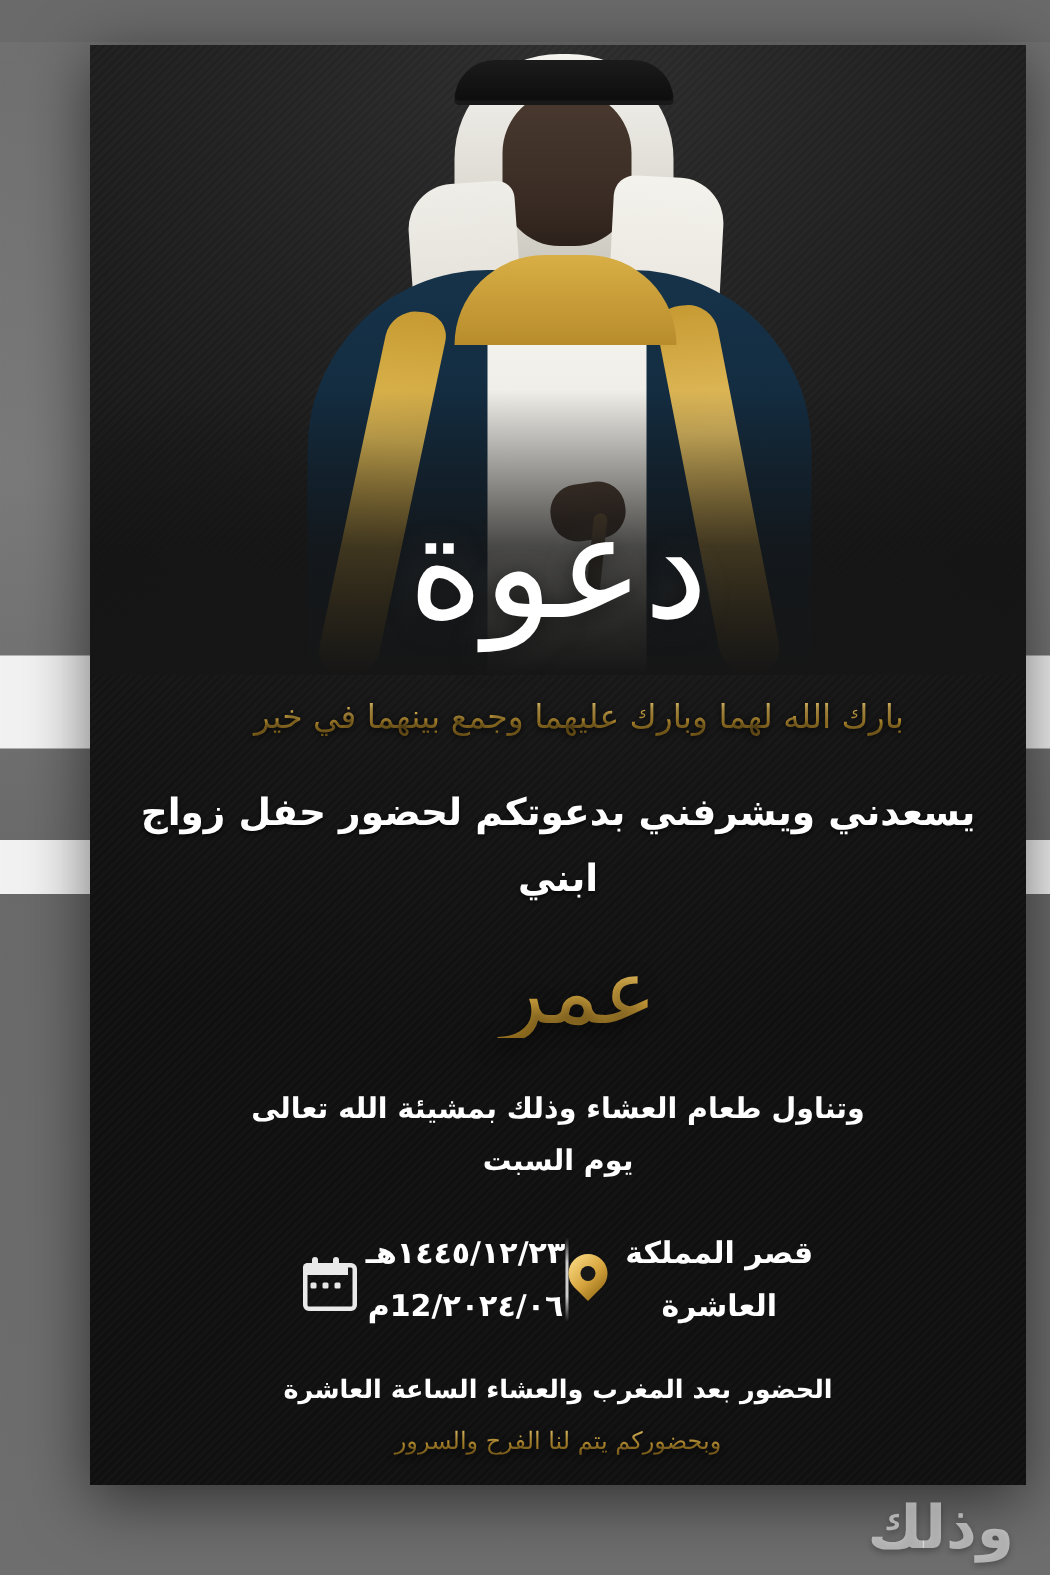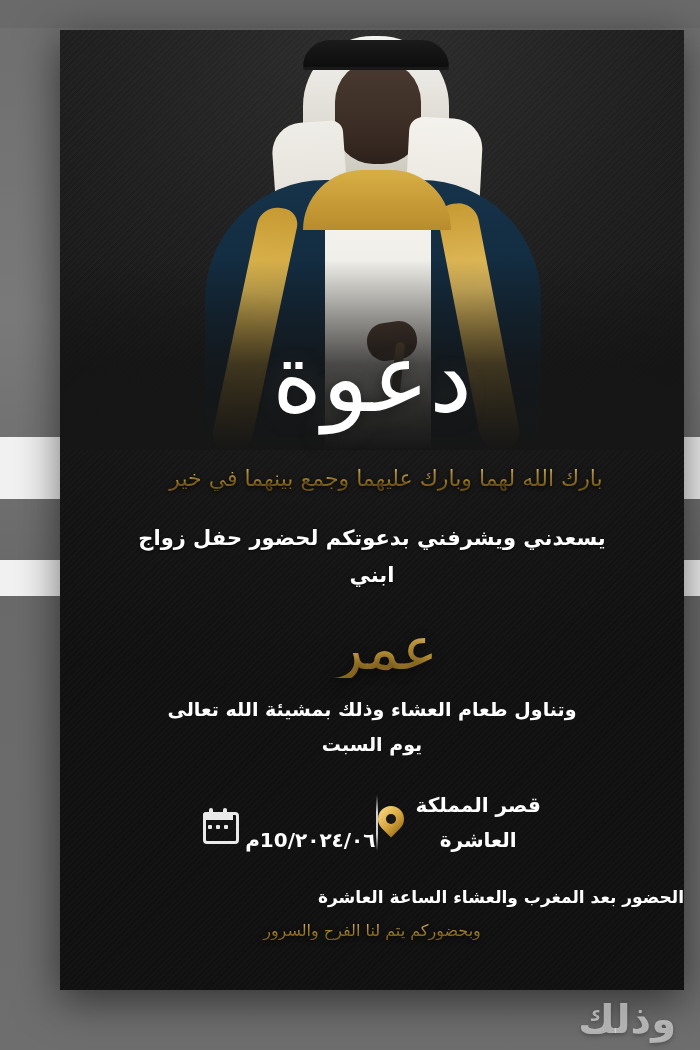--- a/index.html
+++ b/index.html
@@ -165,41 +165,41 @@
   
   .content {
     position: absolute;
     left: 0; right: 0;
     top: 490px;
     z-index: 12;
     text-align: center;
     color: #ffffff;
   }
   .invite-line {
-    font-size: 21px;
+    font-size: 25px;
     font-weight: bold;
     line-height: 1.75;
     color: #ffffff;
     letter-spacing: 0.3px;
     text-shadow: 0 1px 3px rgba(0,0,0,0.7);
     text-align: center;
   }
   .groom-name {
     margin-top: 24px;
     font-size: 60px;
     line-height: 1;
     background: linear-gradient(180deg,#f3d481 0%, #d7a943 45%, #a87e22 100%);
     -webkit-background-clip: text;
     background-clip: text;
     -webkit-text-fill-color: transparent;
     text-shadow: 0 3px 12px rgba(0,0,0,0.55);
     padding-left: 28px;
   }
   .dinner-line {
-    margin-top: 14px;
+    margin-top: 30px;
     font-size: 19px;
     font-weight: bold;
     line-height: 1.85;
     color: #ffffff;
   }
 
   
   .details {
     margin-top: 26px;
     display: flex;
@@ -271,21 +271,20 @@
     background: #171717;
   }
 
   
   .time-note {
     margin-top: 26px;
     font-size: 17px;
     font-weight: bold;
     color: #ffffff;
     line-height: 1.6;
-    text-align: right;
   }
 
   
   .gold-phrase {
     margin-top: 10px;
     font-size: 16px;
     background: linear-gradient(180deg,#f0cd74 0%, #c79a33 60%, #8d6a1d 100%);
     -webkit-background-clip: text;
     background-clip: text;
     -webkit-text-fill-color: transparent;
@@ -354,22 +353,22 @@
         <span class="icon-cal">
           <span class="body"></span>
           <span class="top"></span>
           <span class="peg-l"></span>
           <span class="peg-r"></span>
           <span class="dot d1"></span>
           <span class="dot d2"></span>
           <span class="dot d3"></span>
         </span>
         <span class="detail-text">
-          <br>
-          <span>٢٠٢٤/٠٦/10م</span>
+          <span>١٤٤٥/١٢/٢٣هـ</span><br>
+          <span>٢٠٢٤/٠٦/12م</span>
         </span>
       </div>
 
       <div class="divider-v"></div>
 
       <div class="detail-col place">
         <span class="icon-pin">
           <span class="head"></span>
           <span class="hole"></span>
         </span>

